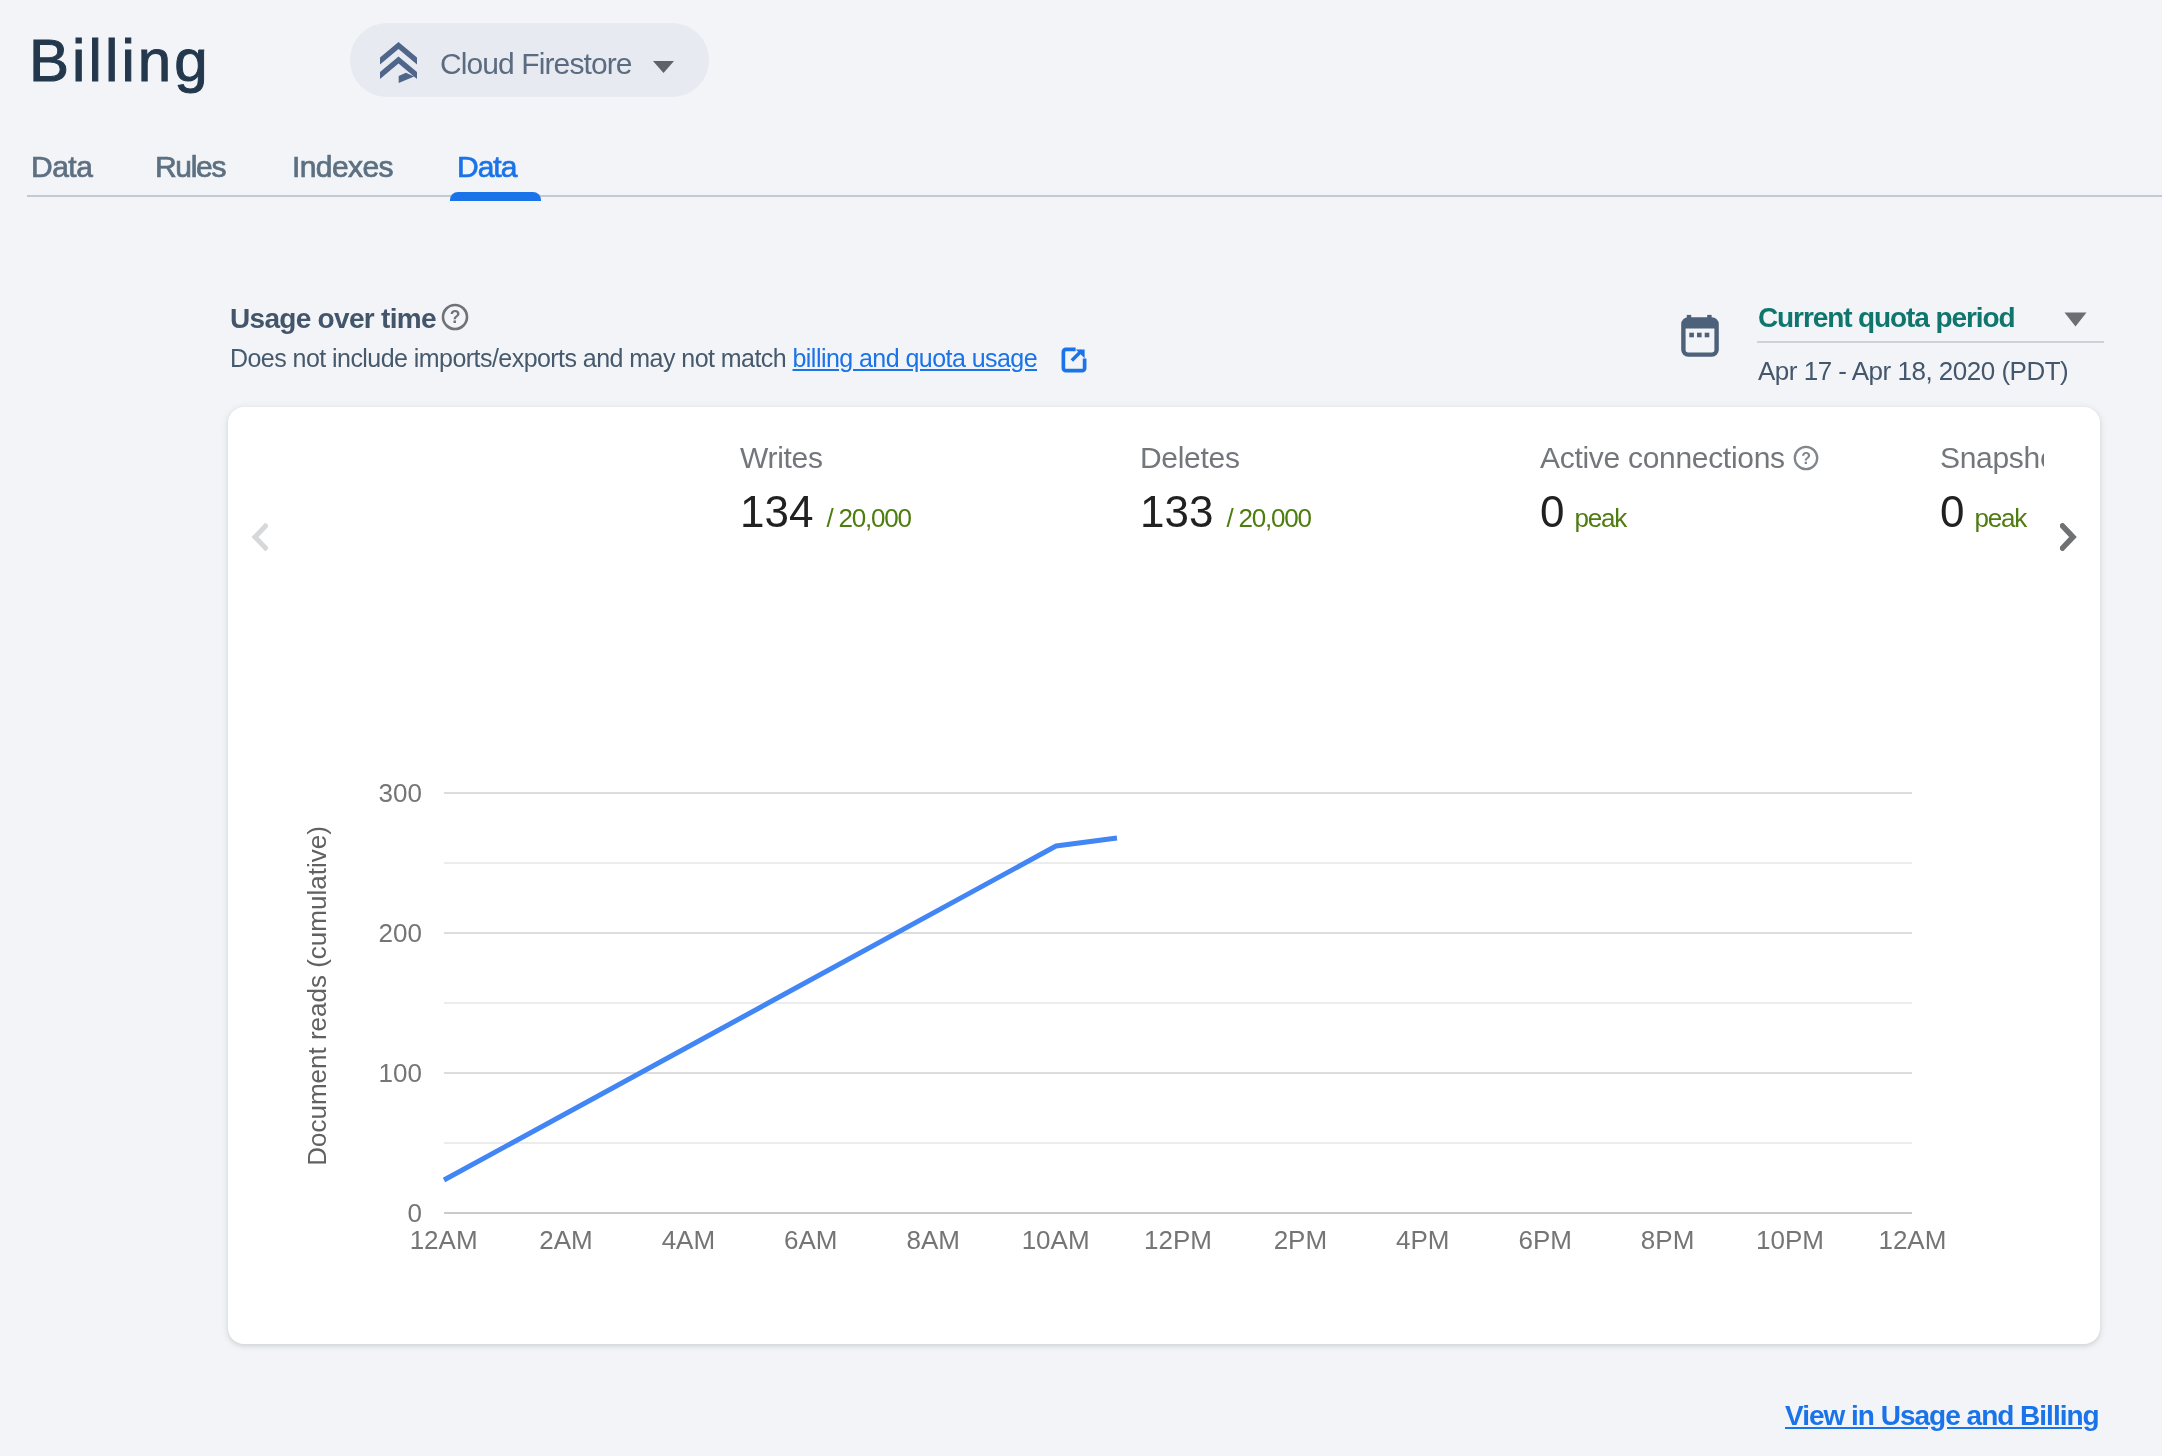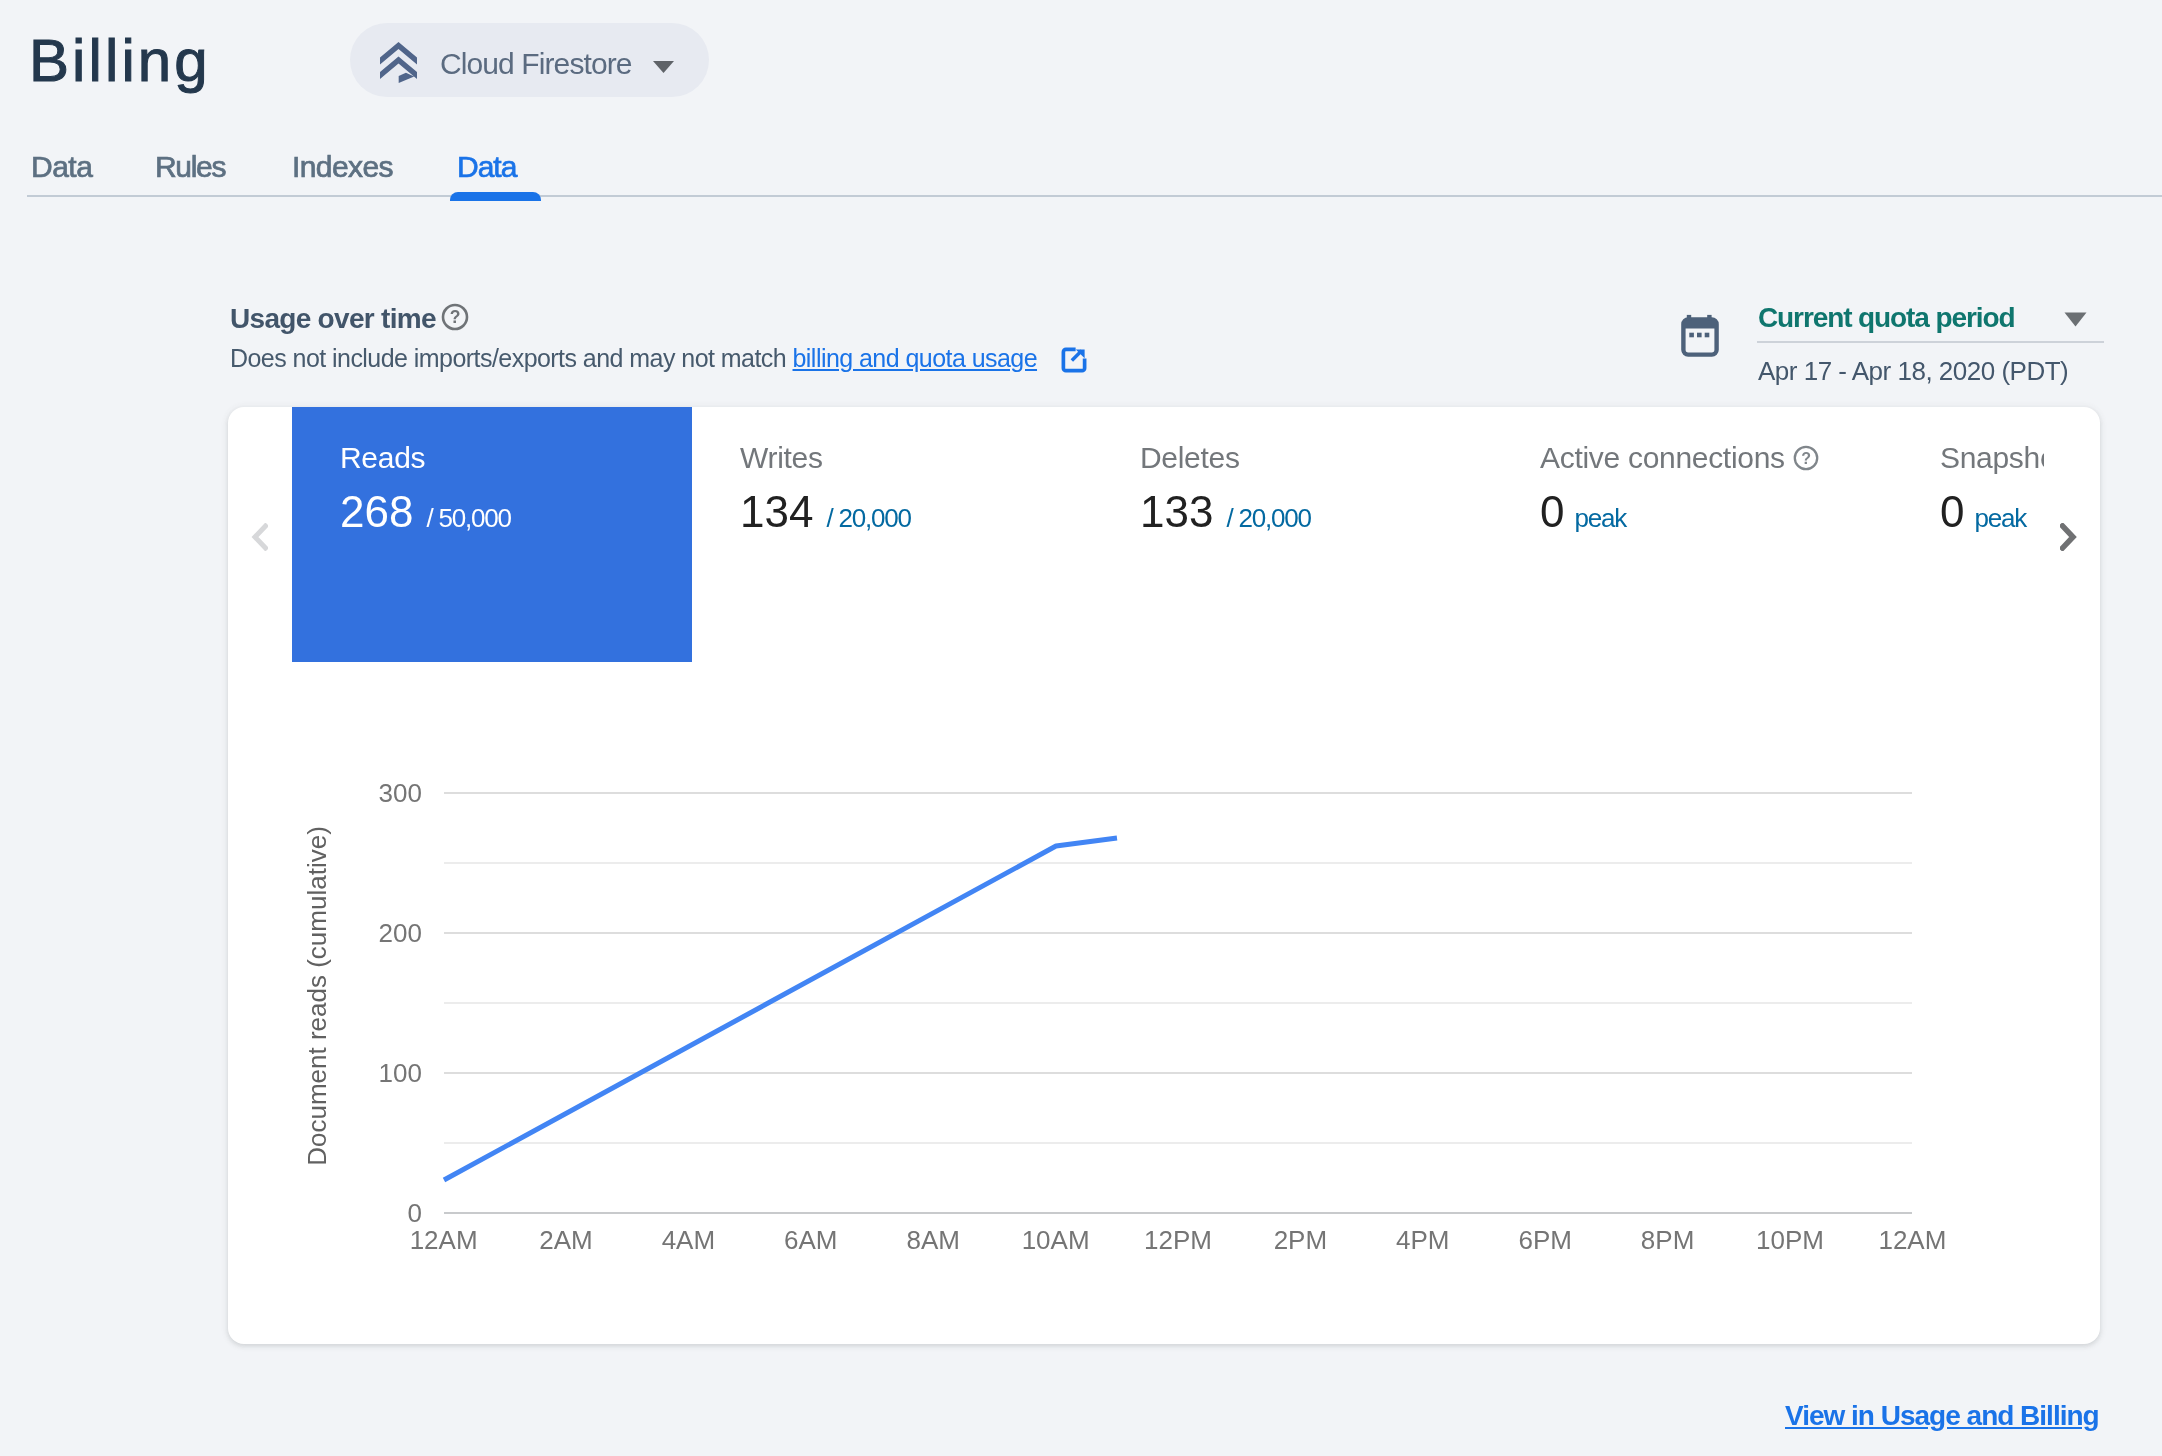--- a/index.html
+++ b/index.html
@@ -35,21 +35,21 @@
 #quota-caret { left:2064px; top:312px; }
 #quota-line { left:1757px; top:341px; width:347px; height:2px; background:#cdd2d9; }
 #quota-date { left:1758px; top:356px; font-size:26px; color:#44576c; letter-spacing:-0.5px; }
 
 
 #card { left:228px; top:407px; width:1872px; height:937px; background:#fff; border-radius:16px; box-shadow:0 2px 4px rgba(60,64,67,.12), 0 1px 6px 2px rgba(60,64,67,.06); }
 #carousel { position:absolute; left:64px; top:0; width:1752px; height:255px; overflow:hidden; }
 .col { position:absolute; top:0; width:400px; height:255px; }
 .col .lbl { position:absolute; left:48px; top:34px; font-size:30px; color:#73777b; letter-spacing:-0.3px; white-space:nowrap; }
 .col .num { position:absolute; left:48px; top:80px; font-size:44px; color:#212121; white-space:nowrap; }
-.col .num .sub { font-size:26px; color:#0369a1; letter-spacing:-1.2px; }
+.col .num .sub { font-size:26px; color:#4d7c0f; letter-spacing:-1.2px; }
 #col-reads { left:0; background:#3371de; }
 #col-reads .lbl { color:#fff; }
 #col-reads .num { color:#fff; }
 #col-reads .num .sub { color:#fff; }
 #col-writes { left:400px; }
 #col-deletes { left:800px; }
 #col-active { left:1200px; }
 #col-snap { left:1600px; }
 #chev-left { left:23px; top:116px; }
 #chev-right { left:1832px; top:116px; }
@@ -105,24 +105,20 @@
   </svg>
   <div class="abs" id="quota-title">Current quota period</div>
   <svg class="abs" id="quota-caret" width="23" height="15" viewBox="0 0 23 15">
     <path d="M0.5 0.5 L22.5 0.5 L11.5 14.5 Z" fill="#6b6f73"></path>
   </svg>
   <div class="abs" id="quota-line"></div>
   <div class="abs" id="quota-date">Apr 17 - Apr 18, 2020 (PDT)</div>
 
   <div class="abs" id="card">
     <div id="carousel">
-      <div class="col" id="col-reads">
-        <div class="lbl">Reads</div>
-        <div class="num">268<span class="sub" style="margin-left:13px">/ 50,000</span></div>
-      </div>
       <div class="col" id="col-writes">
         <div class="lbl">Writes</div>
         <div class="num">134<span class="sub" style="margin-left:13px">/ 20,000</span></div>
       </div>
       <div class="col" id="col-deletes">
         <div class="lbl">Deletes</div>
         <div class="num">133<span class="sub" style="margin-left:13px">/ 20,000</span></div>
       </div>
       <div class="col" id="col-active">
         <div class="lbl">Active connections <svg width="26" height="26" viewBox="0 0 26 26" style="vertical-align:-3px">

